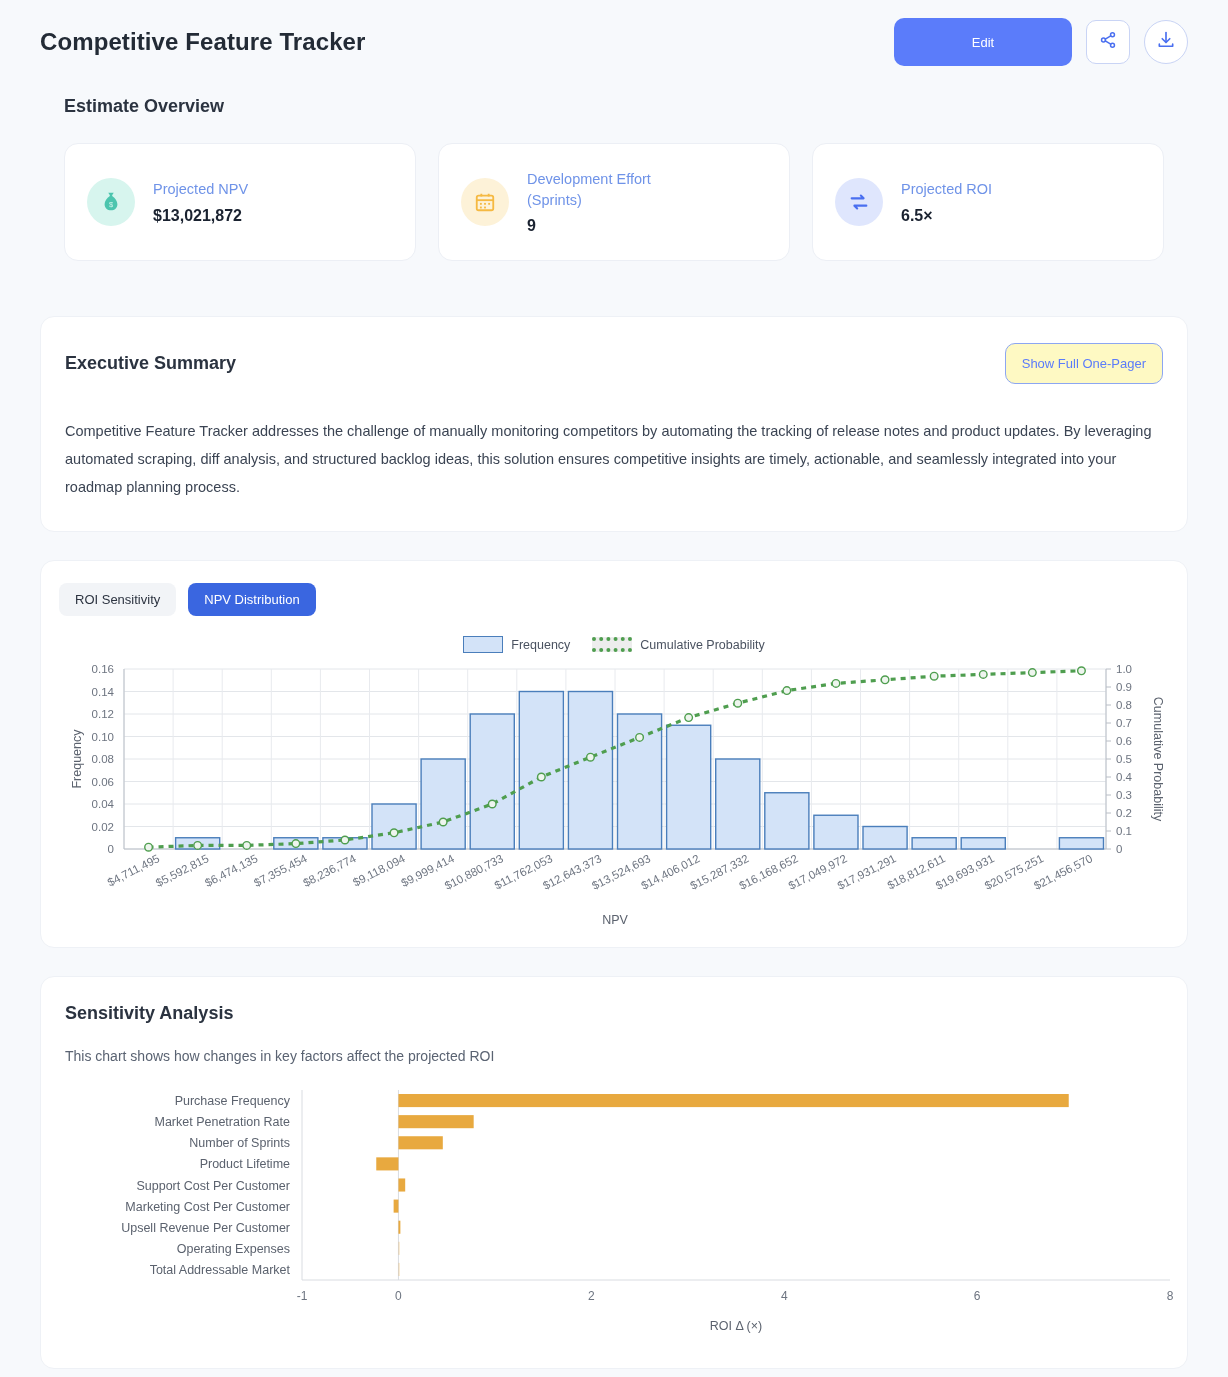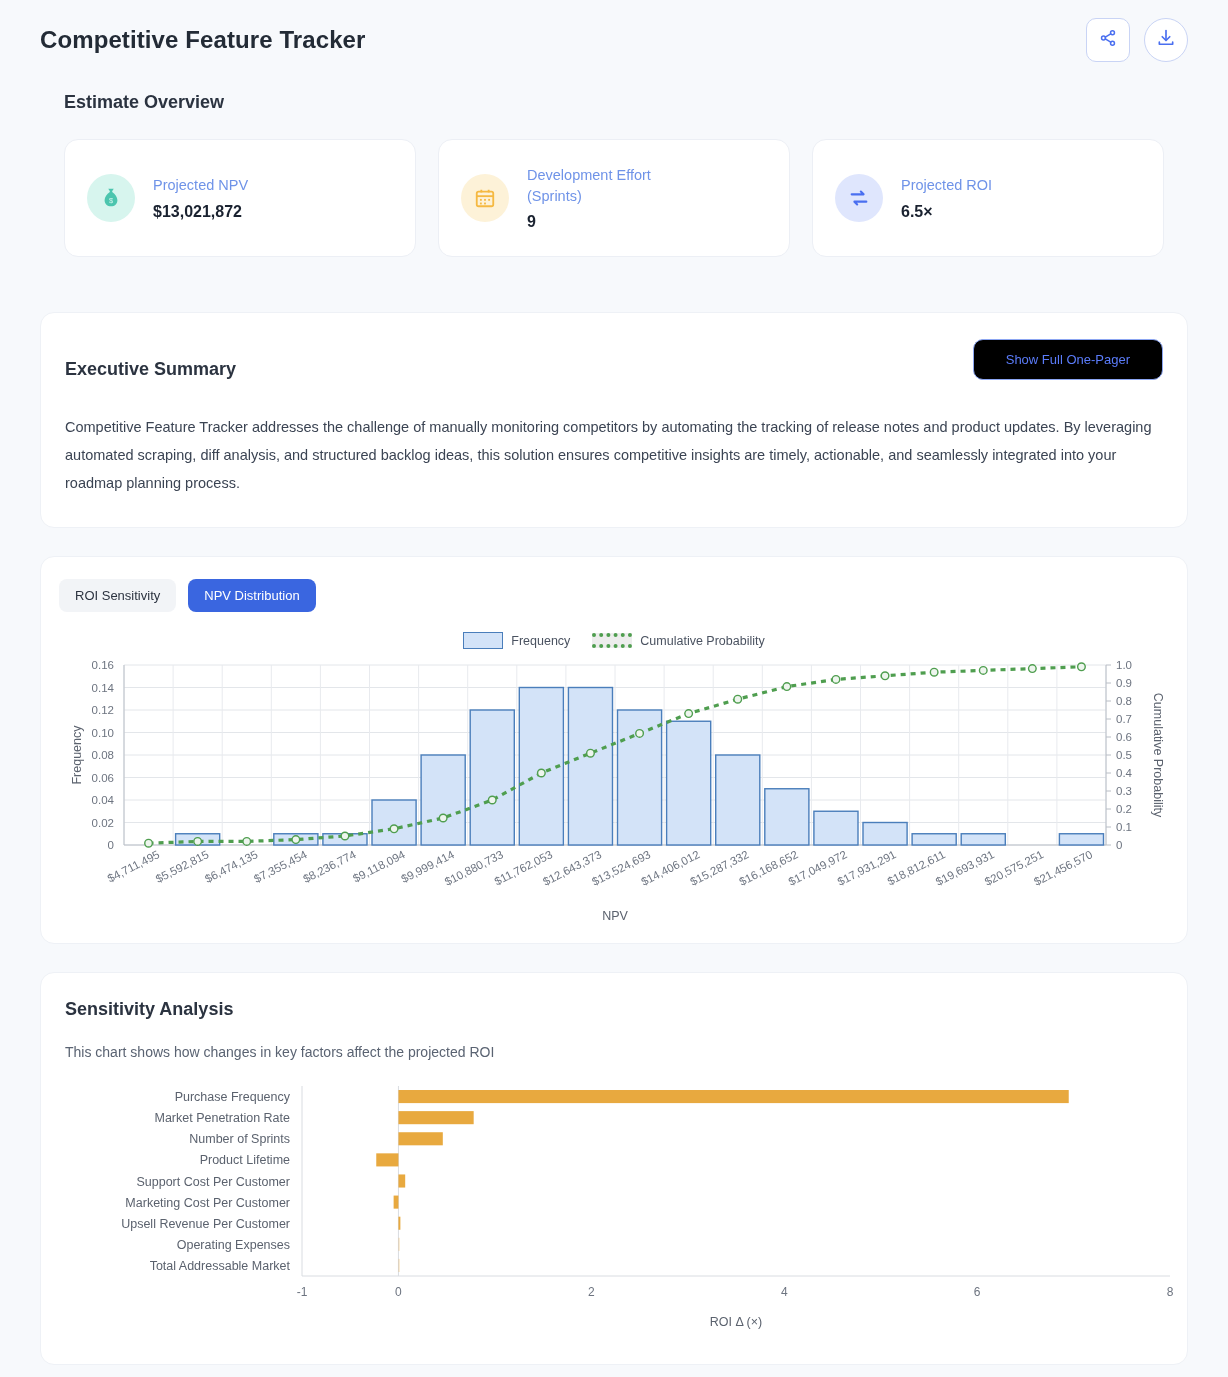--- a/index.html
+++ b/index.html
@@ -93,28 +93,28 @@
 
   
   .panel {
     background: #fff;
     border: 1px solid #eef1f6;
     border-radius: 14px;
     margin: 28px 40px 0 40px;
     padding: 26px 24px 26px 24px;
   }
   .panel-head {
-    display: flex; align-items: flex-end; justify-content: space-between;
+    display: flex; align-items: center; justify-content: space-between;
   }
   .btn-outline {
     border: 1px solid #8ca6f2;
-    background: #000000;
+    background: #fef9c3;
     color: #5b7cfa;
     border-radius: 10px;
-    padding: 12px 32px;
+    padding: 12px 16px;
     font-size: 13px;
     font-family: "Liberation Sans", sans-serif;
     cursor: pointer;
   }
   .summary-text {
     margin-top: 34px;
     font-size: 14.5px;
     line-height: 1.92;
     color: #3b4453;
     max-width: 1090px;
@@ -165,20 +165,21 @@
     color: #5a6372;
   }
   .sens-area { margin-top: 18px; position: relative; }
 </style>
 </head>
 <body>
 
 <div class="page-header">
   <div class="page-title">Competitive Feature Tracker</div>
   <div class="header-actions">
+    <button class="btn-edit">Edit</button>
     <div class="btn-icon-square">
       <span>
         <svg width="18" height="18" viewBox="0 0 24 24" fill="none" stroke="#4a6ff0" stroke-width="2" stroke-linecap="round" stroke-linejoin="round">
           <circle cx="18" cy="5" r="2.6"></circle>
             <circle cx="6" cy="12" r="2.6"></circle>
             <circle cx="18" cy="19" r="2.6"></circle>
           <line x1="8.4" y1="10.8" x2="15.6" y2="6.4"></line>
             <line x1="8.4" y1="13.2" x2="15.6" y2="17.6"></line>
         </svg>
       </span>

